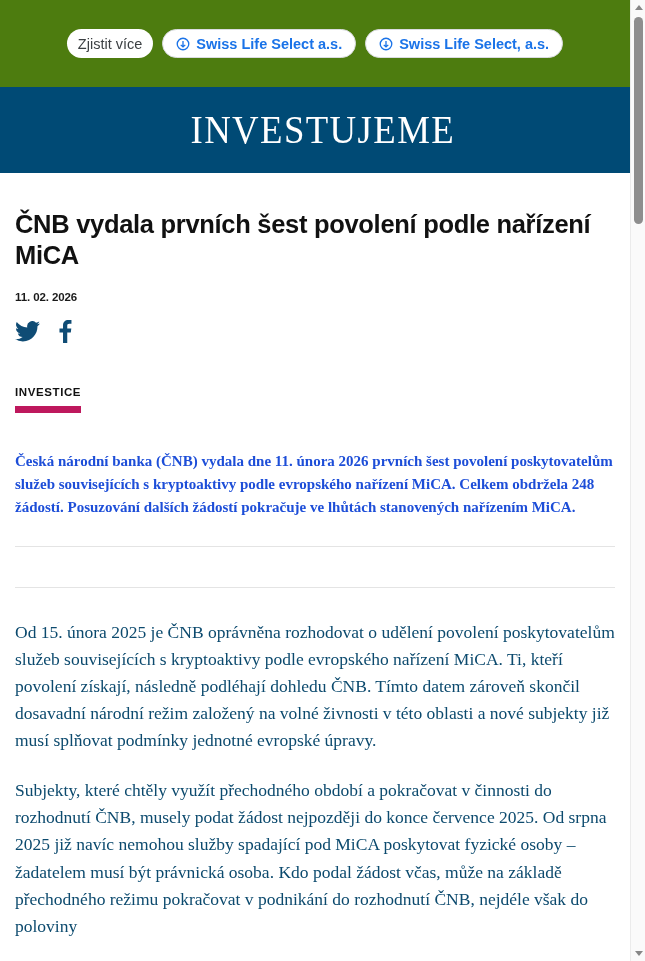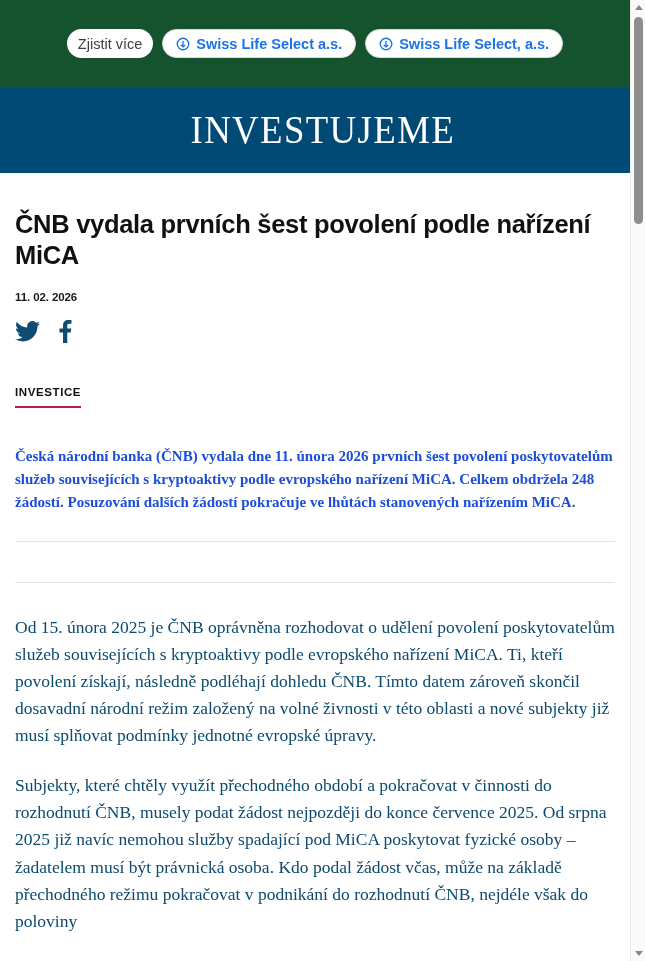--- a/index.html
+++ b/index.html
@@ -72,21 +72,21 @@
     display: block;
     height: 3px;
     width: 100%;
     background: #ffffff;
     border-radius: 0;
   }
 
   
   .ad-bar {
     height: 87px;
-    background: #14532d;
+    background: #4d7c0f;
     display: flex;
     align-items: center;
     justify-content: center;
     gap: 9px;
   }
   .ad-pill {
     display: inline-flex;
     align-items: center;
     gap: 6px;
     height: 29px;
@@ -168,21 +168,21 @@
   .category-wrap {
     margin-top: 39px;
   }
   .category-tag {
     display: inline-block;
     font-size: 11.5px;
     font-weight: 700;
     letter-spacing: 0.6px;
     color: #111111;
     padding-bottom: 8px;
-    border-bottom: 2px solid #be185d;
+    border-bottom: 7px solid #be185d;
     cursor: pointer;
   }
 
   .perex {
     margin: 37px 0 0 0;
     font-family: "Liberation Serif", serif;
     font-size: 15px;
     line-height: 1.52;
     font-weight: 700;
     color: #1d4ed8;

